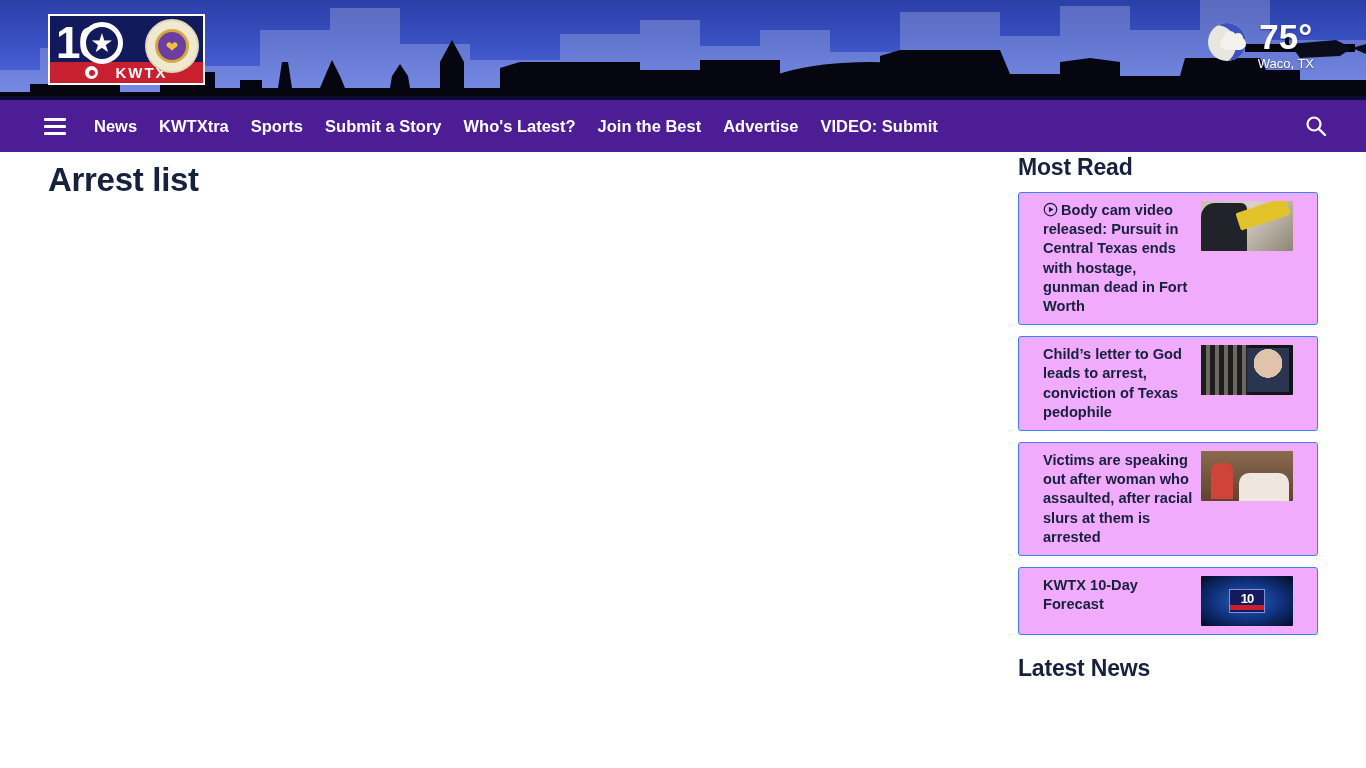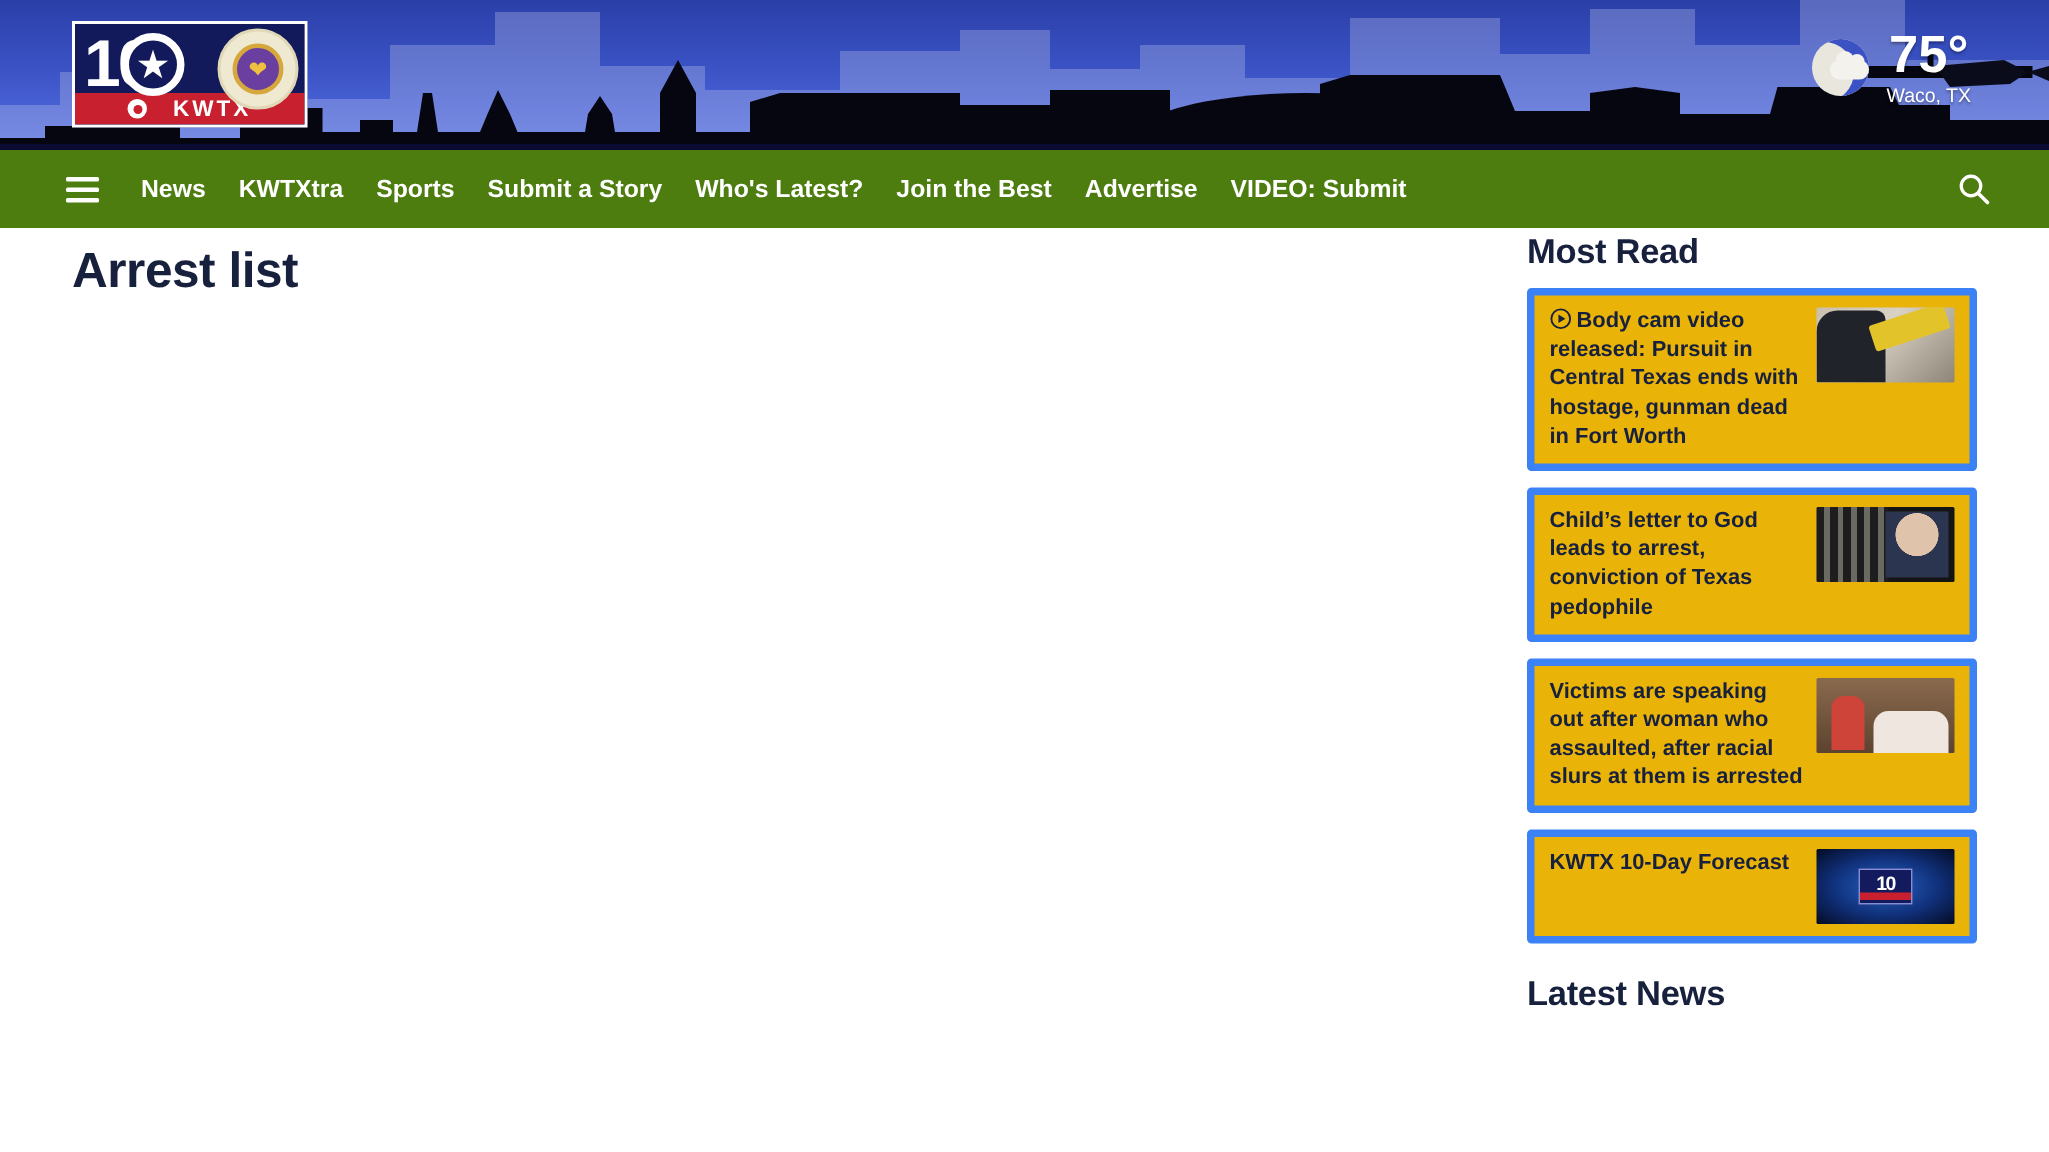--- a/index.html
+++ b/index.html
@@ -71,21 +71,21 @@
     width: 13px; height: 13px; border-radius: 50%;
     background: #fff; display:flex; align-items:center; justify-content:center;
   }
   .logo-eye::after { content:""; width:6px; height:6px; border-radius:50%; background:#c8202e; }
   .logo-kwtx {
     color: #fff; font-weight: bold; font-size: 15px; letter-spacing: 2px;
   }
 
   .weather {
     position: absolute; right: 52px; top: 16px;
-    display: flex; align-items: flex-end; z-index: 5;
+    display: flex; align-items: center; z-index: 5;
   }
   .weather-icon { position: relative; width: 46px; height: 46px; margin-top: 4px; }
   .moon {
     position: absolute; left: 2px; top: 0;
     width: 38px; height: 38px; border-radius: 50%;
     background: #e9e6dd;
     box-shadow: inset -11px 3px 0 -1px #3a52c4;
   }
   .cloud {
     position: absolute; left: 14px; top: 14px;
@@ -106,21 +106,21 @@
   }
   .weather-loc {
     color: #ffffff; font-size: 13px; line-height: 16px; margin-top: -2px;
     text-shadow: 0 1px 2px rgba(0,0,0,.4);
   }
 
   
   .navbar {
     position: relative;
     width: 1366px; height: 52px;
-    background: #4d7c0f;
+    background: #4c1d95;
     display: flex; align-items: center;
   }
   .hamburger {
     margin-left: 44px; width: 22px; height: 17px;
     display: flex; flex-direction: column; justify-content: space-between;
     cursor: pointer;
   }
   .hamburger span { display: block; height: 3px; background: #ffffff; border-radius: 1px; }
   .navlinks { display: flex; align-items: center; margin-left: 28px; gap: 22px; }
   .navlink {
@@ -151,22 +151,22 @@
   
   .sidebar {
     position: absolute; left: 1018px; top: 0; width: 300px;
   }
   .sb-heading {
     font-size: 23px; font-weight: bold; color: #17203c;
     line-height: 30px; margin-bottom: 10px; letter-spacing: -.2px;
   }
   .sb-heading.latest { margin-top: 18px; }
   .mr-card {
-    border: 5px solid #3b82f6; border-radius: 3px; background: #eab308;
-    padding: 8px 10px; margin-bottom: 11px;
+    border: 1px solid #3b82f6; border-radius: 3px; background: #f0abfc;
+    padding: 8px 24px; margin-bottom: 11px;
     display: flex; justify-content: space-between; align-items: flex-start;
     cursor: pointer;
   }
   .mr-title {
     font-size: 14.6px; font-weight: bold; color: #17203c; line-height: 19.2px;
     flex: 1;
   }
   .play-icon {
     display: inline-block; vertical-align: -2px; margin-right: 3px;
     width: 15px; height: 15px;

